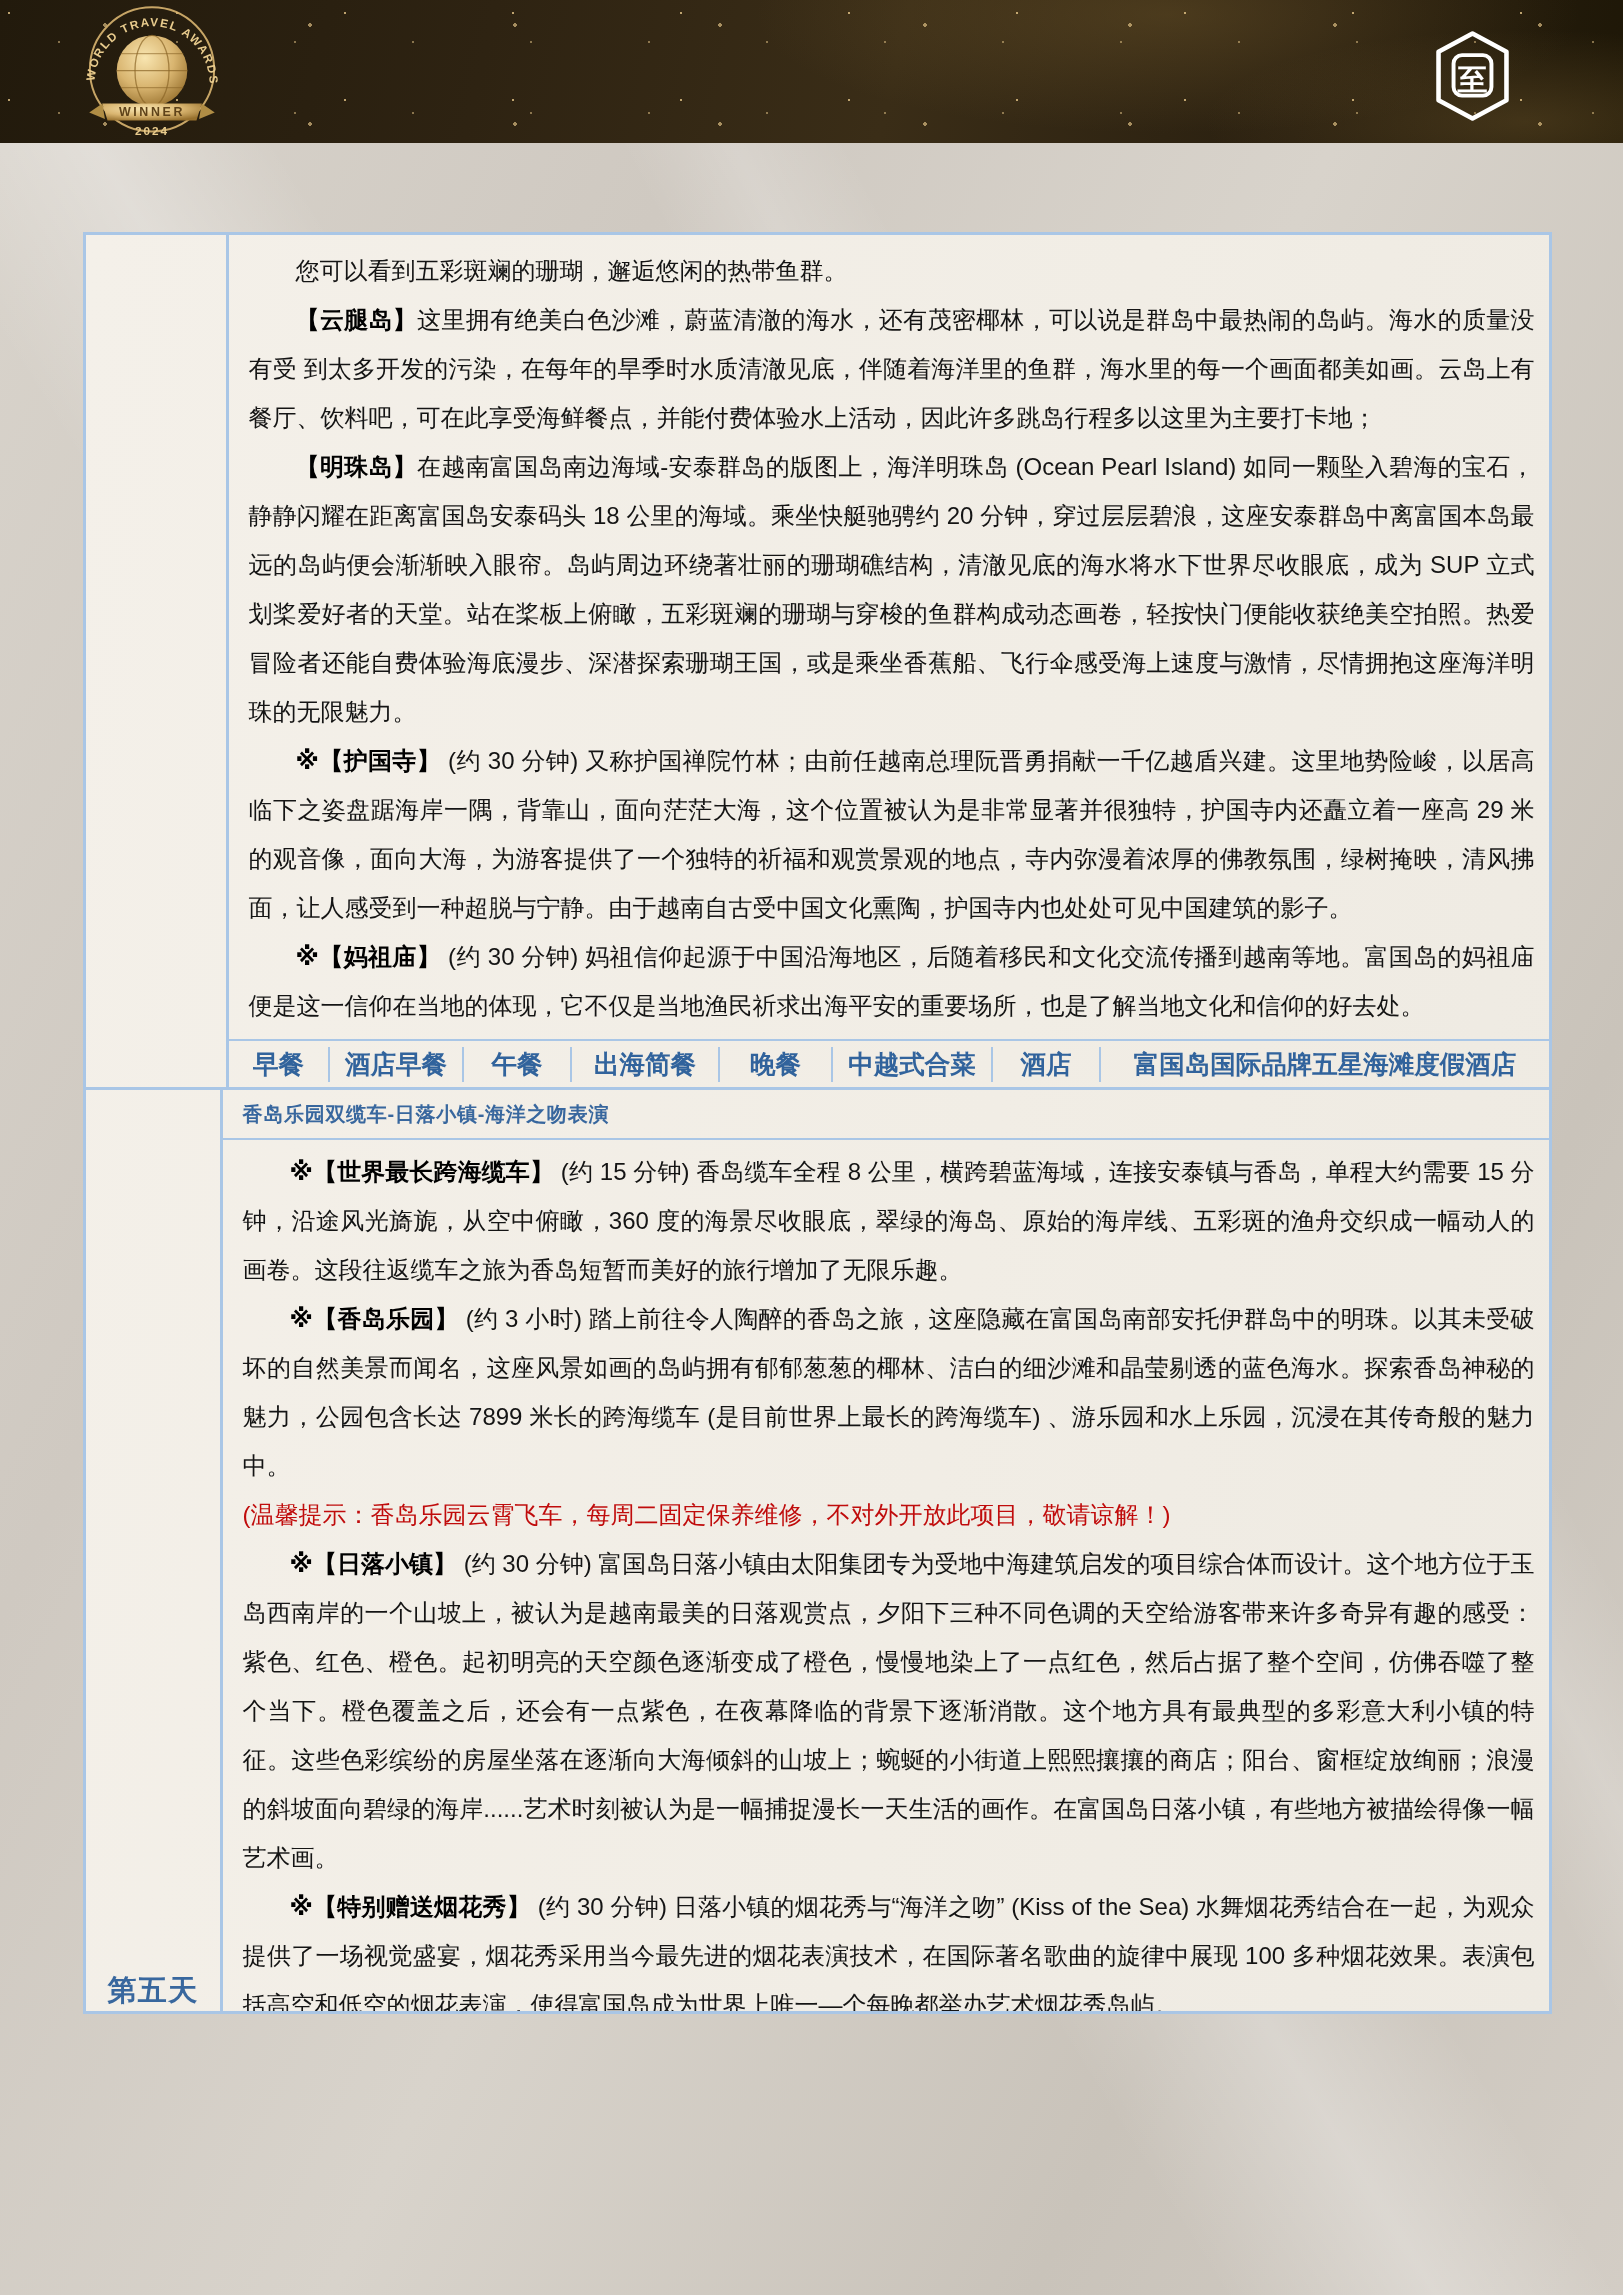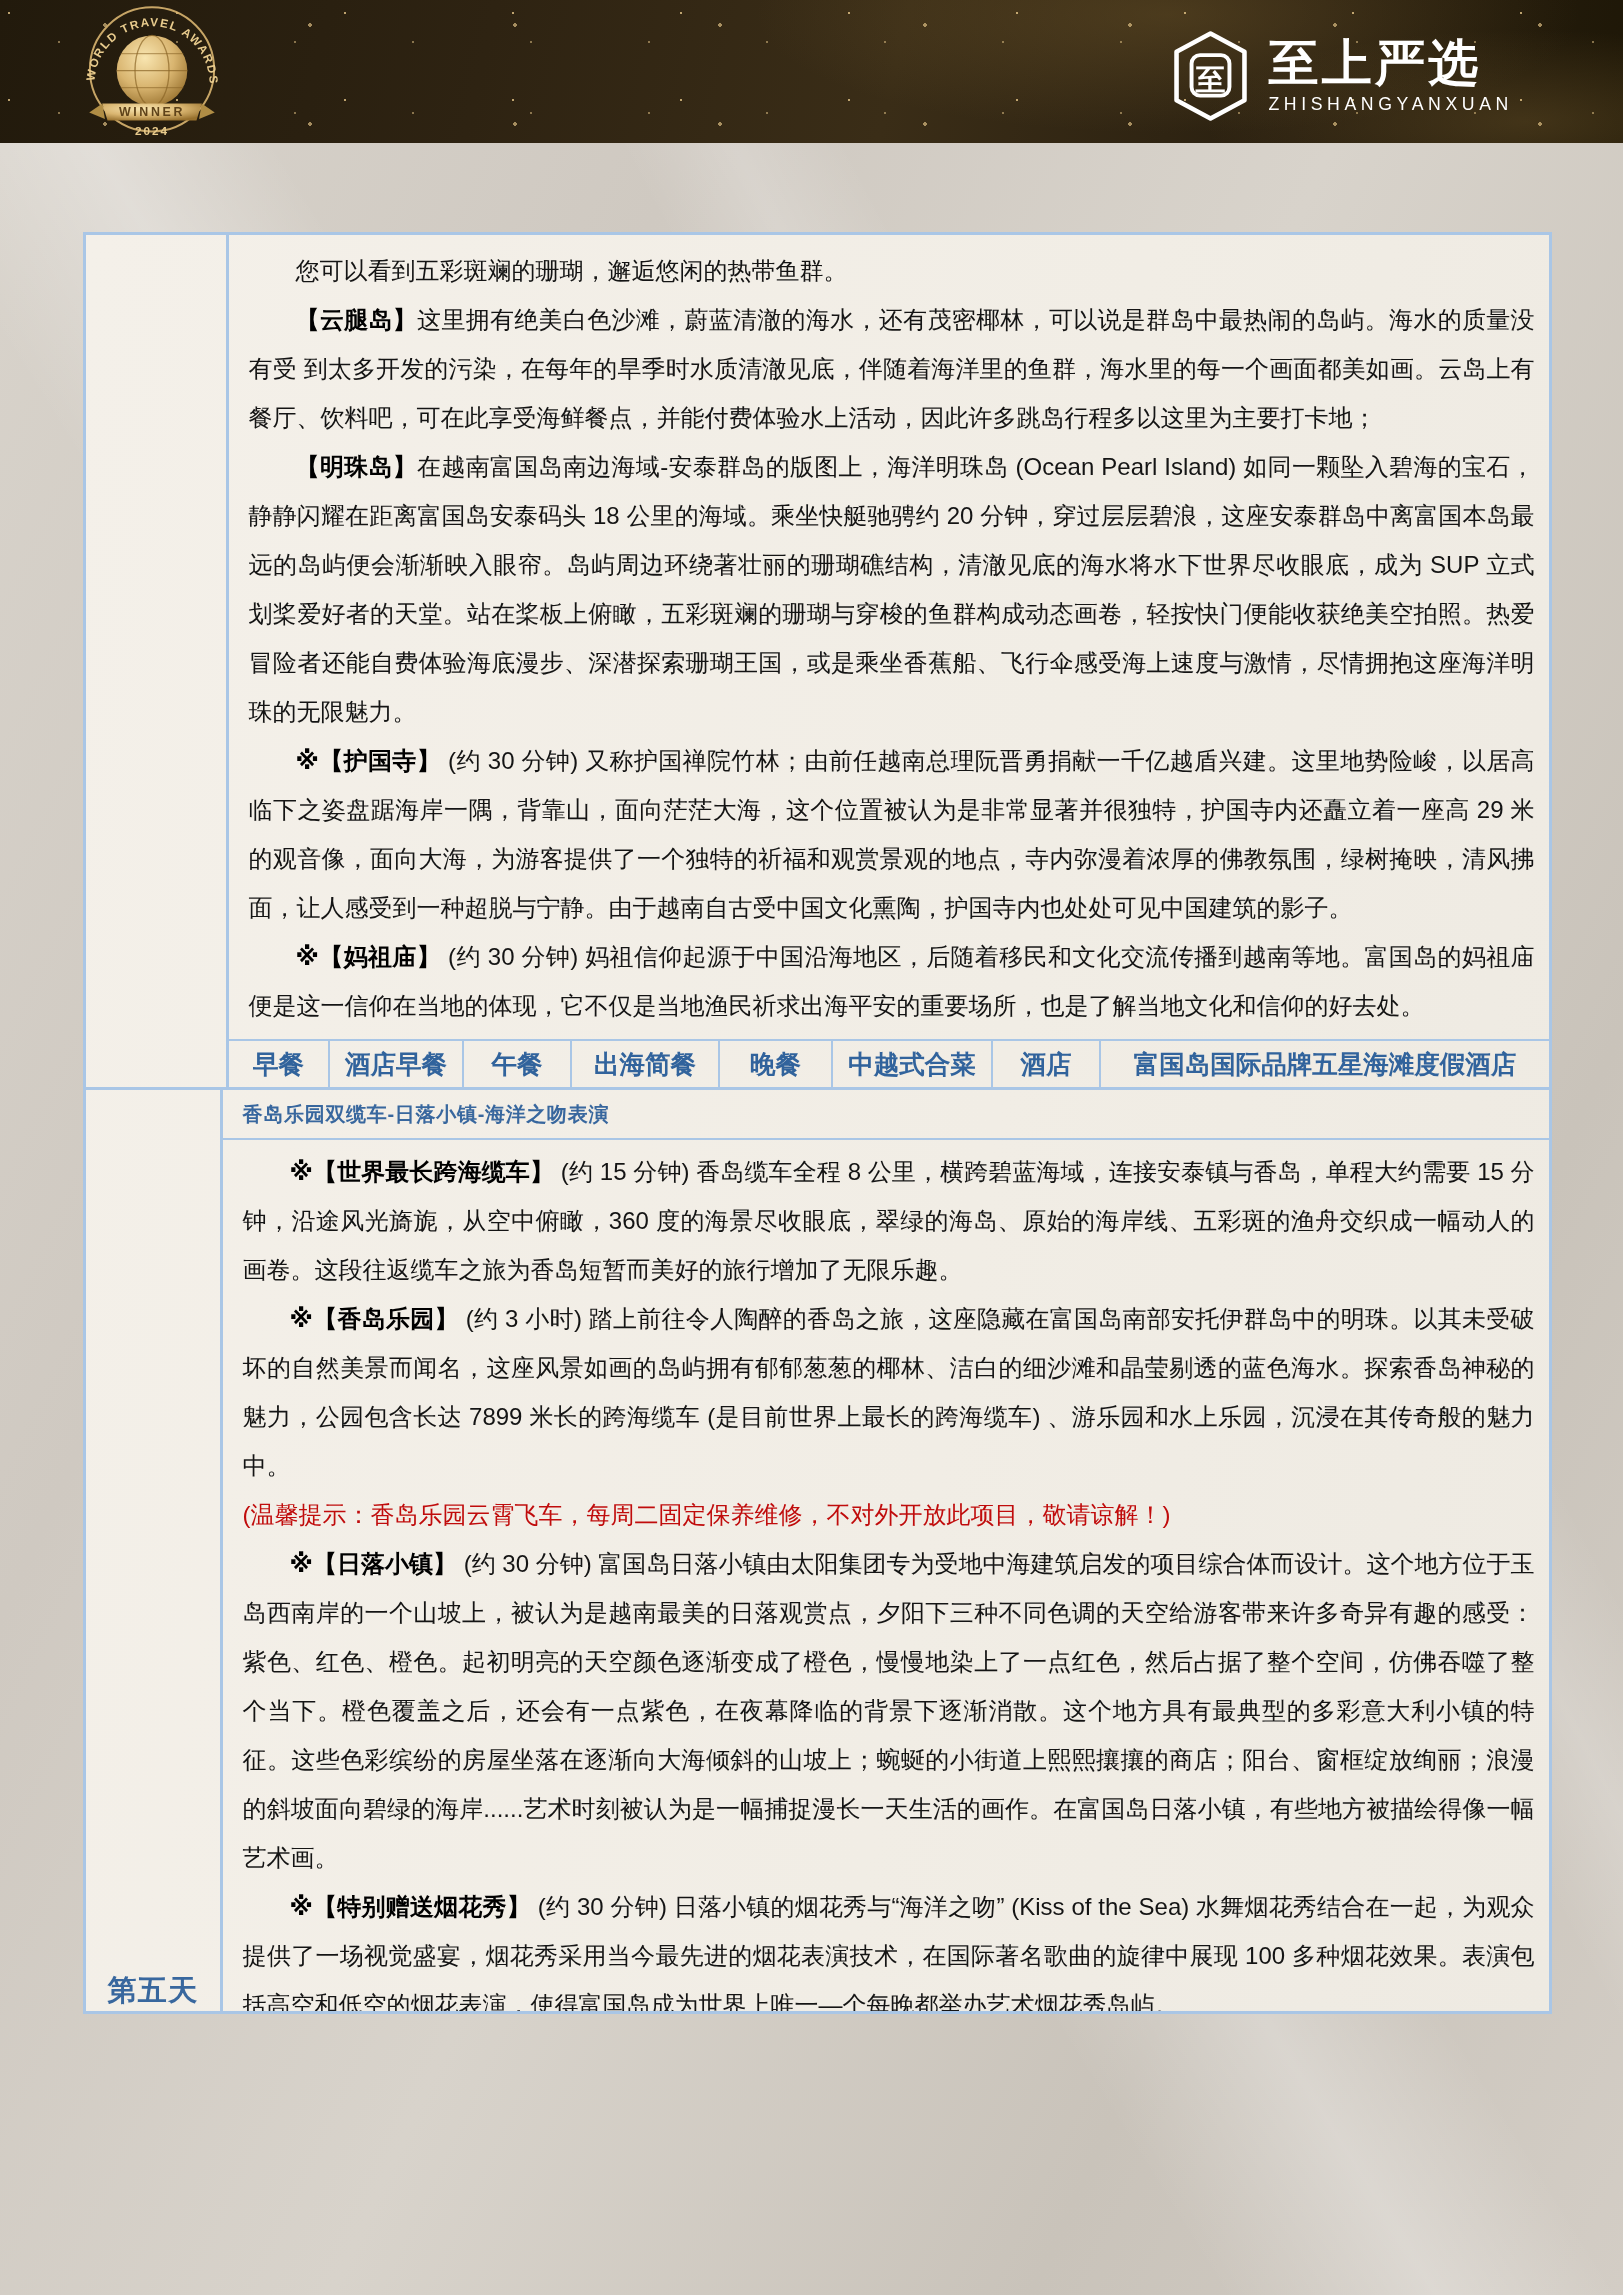--- a/index.html
+++ b/index.html
@@ -60,21 +60,21 @@
   .day-label { color:#38679e; font-weight:bold; font-size:29px; letter-spacing:1.3px; }
   .right-part { flex:1; min-width:0; display:flex; flex-direction:column; }
 
   .content-cell { box-sizing:border-box; padding:10.5px 14.4px 0 19.6px; overflow:hidden; }
   .day4-content { height:804px; }
   .day5-content { height:871px; padding-top:7px; }
   .para { margin:0; font-size:24px; line-height:49px; text-align:justify; color:#141414; }
   .para b { font-weight:bold; color:#000;margin-left:47px; }
   .para.red { color:#c00c0c; text-align:left; }
 
-  .meal-row { display:flex; height:46px; border-top:2.6px solid #a9c6e6; }
+  .meal-row { display:flex; height:46px; border-top:2.6px solid #a9c6e6;align-items:center; }
   .meal-cell {
     border-right:2.6px solid #a9c6e6; box-sizing:border-box; flex:none;
     display:flex; align-items:center; justify-content:center;
     color:#31639c; font-weight:bold; font-size:25.5px; white-space:nowrap; overflow:hidden;
   }
   .mc0{width:101px}.mc1{width:134px}.mc2{width:108px}.mc3{width:148px}
   .mc4{width:113px}.mc5{width:160px}.mc6{width:108px}
   .mc7{flex:1; border-right:none;}
 
   .title-row {
@@ -113,24 +113,20 @@
     <text x="116" y="201" text-anchor="middle" font-size="18" font-weight="bold" fill="#e8cb8d" letter-spacing="3">2024</text>
   </svg>
 
 
   <div class="brand-logo">
     <svg width="81" height="92" viewBox="0 0 124 140">
       <path d="M62 5 L114 33 L114 107 L62 135 L10 107 L10 33 Z" fill="none" stroke="#ffffff" stroke-width="7" stroke-linejoin="round"></path>
       <rect x="33" y="38" width="58" height="62" rx="13" fill="none" stroke="#ffffff" stroke-width="6"></rect>
       <text x="62" y="92" text-anchor="middle" font-size="46" font-weight="bold" fill="#ffffff">至</text>
     </svg>
-    <div class="logo-txt">
-      <div class="logo-cn">至上严选</div>
-      <div class="logo-en">ZHISHANGYANXUAN</div>
-    </div>
   </div>
 </div>
 
 <div class="itinerary">
 
   <div class="band band-day4">
     <div class="day-cell"></div>
     <div class="right-part">
       <div class="content-cell day4-content">
         <p class="para"><b></b><span>您可以看到五彩斑斓的珊瑚，邂逅悠闲的热带鱼群。</span></p>

